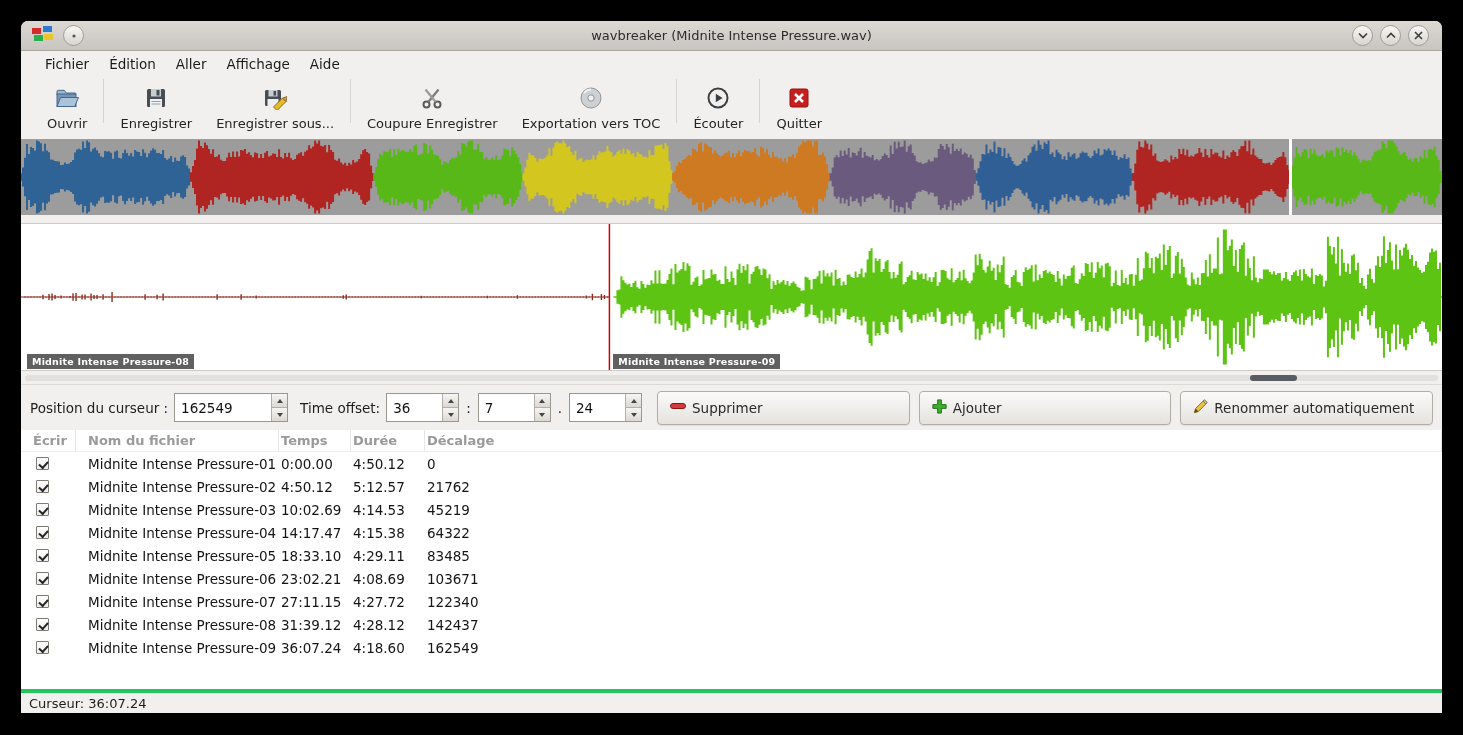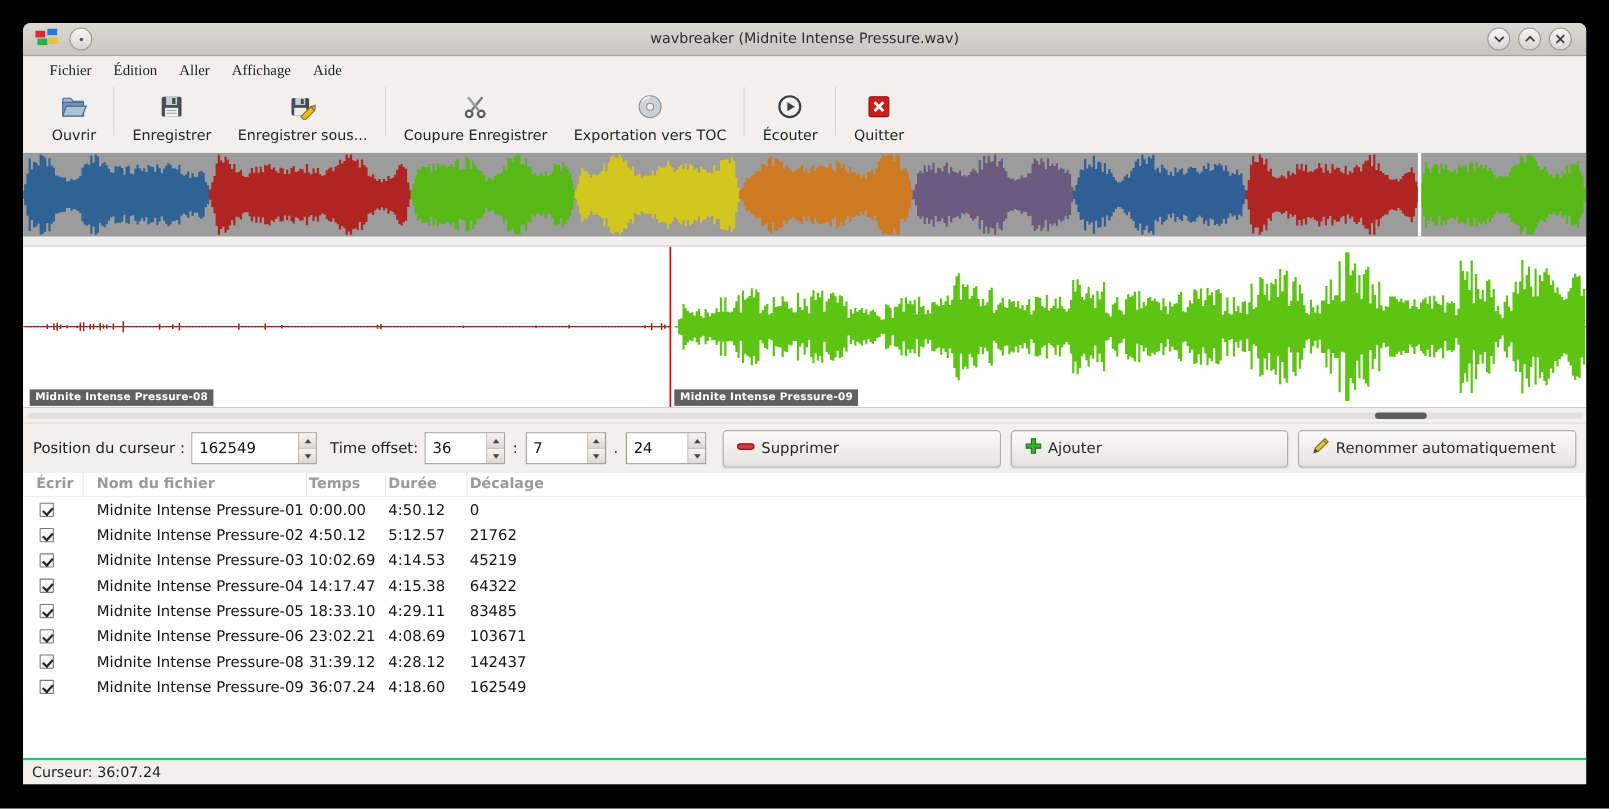--- a/index.html
+++ b/index.html
@@ -31,21 +31,21 @@
     width:21px; height:21px; border-radius:50%;
     background:linear-gradient(#f8f7f5,#d8d5d0);
     border:1px solid #9f9b94;
     display:flex; align-items:center; justify-content:center;
   }
   
   .menubar {
     height:26px; flex:none; display:flex; align-items:center;
     background:#f1f0ee; padding-left:14px;
   }
-  .menu-item { font-size:13.5px; color:#1b1b1b; padding:3px 10px;font-family:Liberation Serif, serif; }
+  .menu-item { font-size:13.5px; color:#1b1b1b; padding:3px 10px; }
   
   .toolbar {
     height:62px; flex:none; display:flex; align-items:flex-start;
     background:#f1f0ee; padding:2px 14px 4px;
   }
   .tool-btn {
     display:flex; flex-direction:column; align-items:center; justify-content:flex-end;
     gap:3px; padding:3px 12px 2px; font-size:13px; color:#232323; height:54px;
   }
   .tool-sep { width:1px; height:44px; background:#d7d4cf; margin:0 4px; flex:none; }
@@ -119,21 +119,21 @@
   .checkbox {
     width:13px; height:13px; margin-left:3px; position:relative;
     border:1px solid #7d7a74; background:linear-gradient(#fefefe,#ededed); border-radius:1px;
   }
   .checkbox.checked::after {
     content:""; position:absolute; left:2px; top:3px; width:7px; height:4px;
     border-left:2px solid #262626; border-bottom:2px solid #262626; transform:rotate(-48deg);
   }
   
   .statusbar {
-    height:24px; flex:none; background:#f1f0ee; border-top:2px solid #22c55e;
+    height:24px; flex:none; background:#f1f0ee; border-top:4px solid #22c55e;
     display:flex; align-items:center; padding-left:8px; font-size:13px; color:#1d1d1d;
   }
 </style>
 </head>
 <body>
 
 <div class="window">
 
   <div class="titlebar">
     <div class="title-text">wavbreaker (Midnite Intense Pressure.wav)</div>
@@ -436,20 +436,29 @@
           </div>
         <div class="td col2">Midnite Intense Pressure-06</div>
         <div class="td col3">23:02.21</div>
         <div class="td col4">4:08.69</div>
         <div class="td col5">103671</div>
       </div>
         <div class="table-row">
         <div class="td col1">
             <span class="checkbox checked"></span>
           </div>
+        <div class="td col2">Midnite Intense Pressure-07</div>
+        <div class="td col3">27:11.15</div>
+        <div class="td col4">4:27.72</div>
+        <div class="td col5">122340</div>
+      </div>
+        <div class="table-row">
+        <div class="td col1">
+            <span class="checkbox checked"></span>
+          </div>
         <div class="td col2">Midnite Intense Pressure-08</div>
         <div class="td col3">31:39.12</div>
         <div class="td col4">4:28.12</div>
         <div class="td col5">142437</div>
       </div>
         <div class="table-row">
         <div class="td col1">
             <span class="checkbox checked"></span>
           </div>
         <div class="td col2">Midnite Intense Pressure-09</div>

